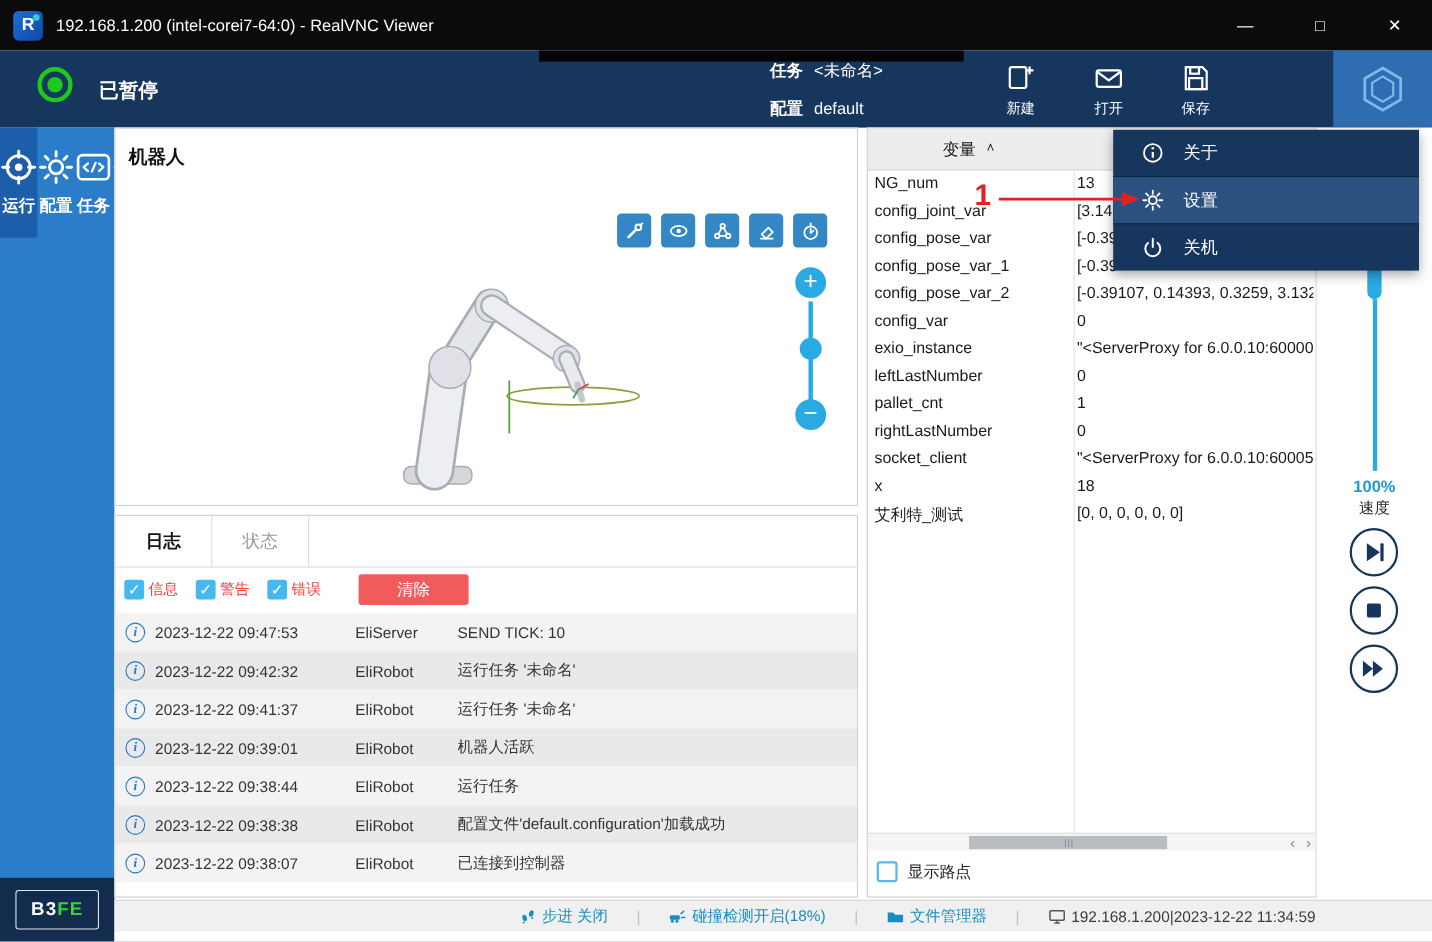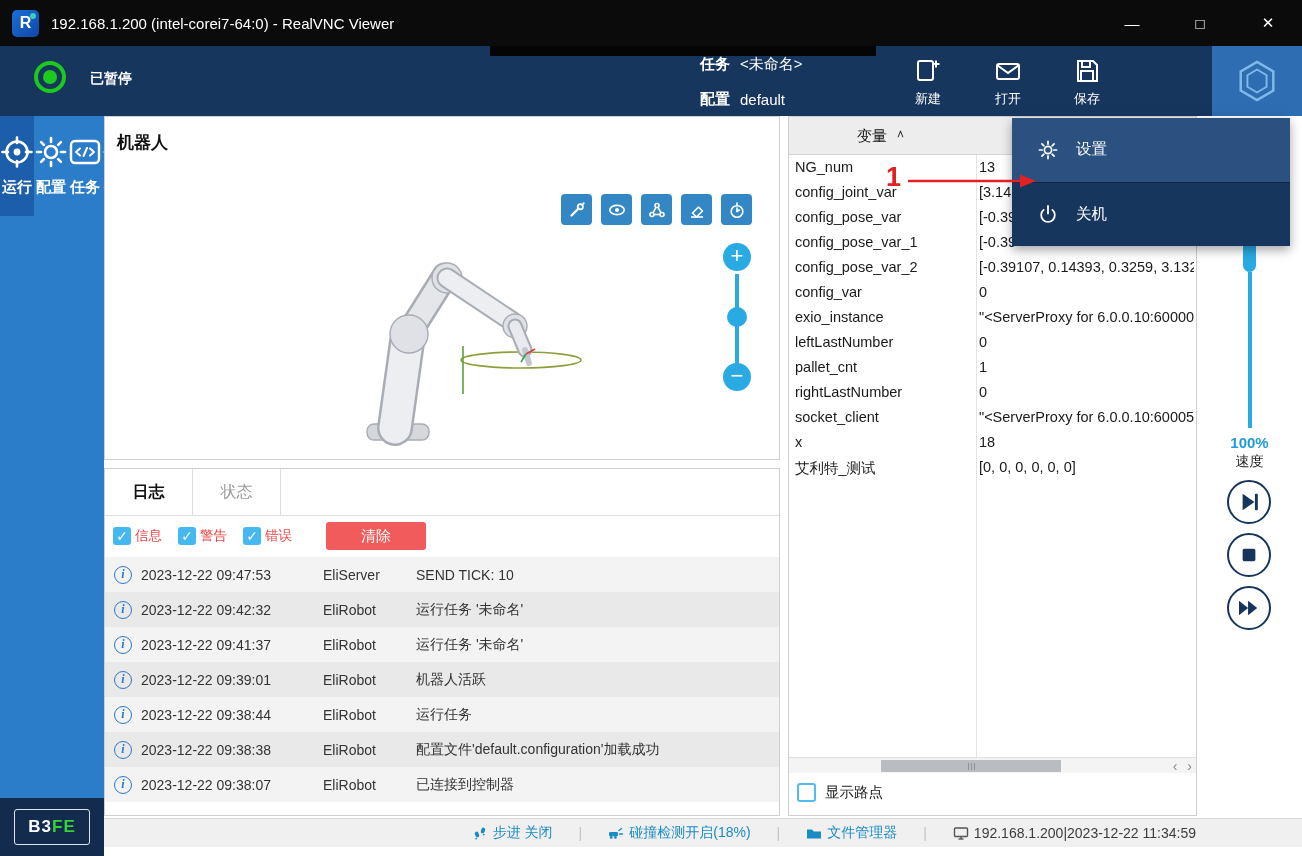--- a/index.html
+++ b/index.html
@@ -17,21 +17,21 @@
   .win-btns { position:absolute; right:0; top:0; height:46px; display:flex; align-items:center; }
   .win-btn { width:68px; height:46px; display:flex; align-items:center; justify-content:center;
              font-size:15px; color:#fff; }
   .black-strip { position:absolute; left:490px; top:46px; width:386px; height:10px; background:#050505; }
 
   
   .app-header { position:absolute; left:0; top:46px; width:1302px; height:70px; background:#17365e; color:#fff; }
   .run-state { position:absolute; left:34px; top:15px; width:32px; height:32px; border:4px solid #1dc91d;
                border-radius:50%; display:flex; align-items:center; justify-content:center; }
   .run-state .core { width:14px; height:14px; border-radius:50%; background:#1dc91d; }
-  .run-label { position:absolute; left:90px; top:24px; font-size:14px; font-weight:bold; }
+  .run-label { position:absolute; left:90px; top:24px; font-size:18px; font-weight:bold; }
   .kv-row { position:absolute; left:700px; display:flex; gap:10px; font-size:15px; align-items:center; }
   .kv-key { font-weight:bold; }
   .hdr-action { position:absolute; top:8px; width:74px; height:56px; display:flex; flex-direction:column;
                 align-items:center; justify-content:center; gap:5px; cursor:pointer; }
   .hdr-action .lbl { font-size:13px;text-align:right; }
   .brand-tile { position:absolute; left:1212px; top:0; width:90px; height:70px; background:#2e6db2;
                 display:flex; align-items:center; justify-content:center; }
 
   
   .sidebar { position:absolute; left:0; top:116px; width:104px; height:740px; background:#2b7cc9;
@@ -570,20 +570,28 @@
         <rect x="1.5" y="3" width="13" height="8.5" rx="1" fill="none" stroke="#555" stroke-width="1.4"></rect>
         <line x1="5.5" y1="14" x2="10.5" y2="14" stroke="#555" stroke-width="1.4"></line>
         <line x1="8" y1="11.5" x2="8" y2="14" stroke="#555" stroke-width="1.4"></line>
       </svg>
       <span>192.168.1.200|2023-12-22 11:34:59</span>
     </div>
   </div>
   <div class="bottom-gap"></div>
 
   <div class="ctx-menu">
+    <div class="ctx-item">
+      <svg width="20" height="20" viewBox="0 0 20 20">
+        <circle cx="10" cy="10" r="8" fill="none" stroke="#fff" stroke-width="1.7"></circle>
+        <line x1="10" y1="9.2" x2="10" y2="14.5" stroke="#fff" stroke-width="2"></line>
+        <circle cx="10" cy="5.8" r="1.2" fill="#fff"></circle>
+      </svg>
+      <span>关于</span>
+    </div>
     <div class="ctx-item hover">
       <svg width="20" height="20" viewBox="0 0 20 20">
         <g stroke="#fff" stroke-width="1.7" fill="none" stroke-linecap="round">
           <circle cx="10" cy="10" r="3.6"></circle>
           <line x1="15.8" y1="10" x2="18.6" y2="10"></line>
             <line x1="14.1" y1="14.1" x2="16.1" y2="16.1"></line>
           <line x1="10" y1="15.8" x2="10" y2="18.6"></line>
             <line x1="5.9" y1="14.1" x2="3.9" y2="16.1"></line>
           <line x1="4.2" y1="10" x2="1.4" y2="10"></line>
             <line x1="5.9" y1="5.9" x2="3.9" y2="3.9"></line>

